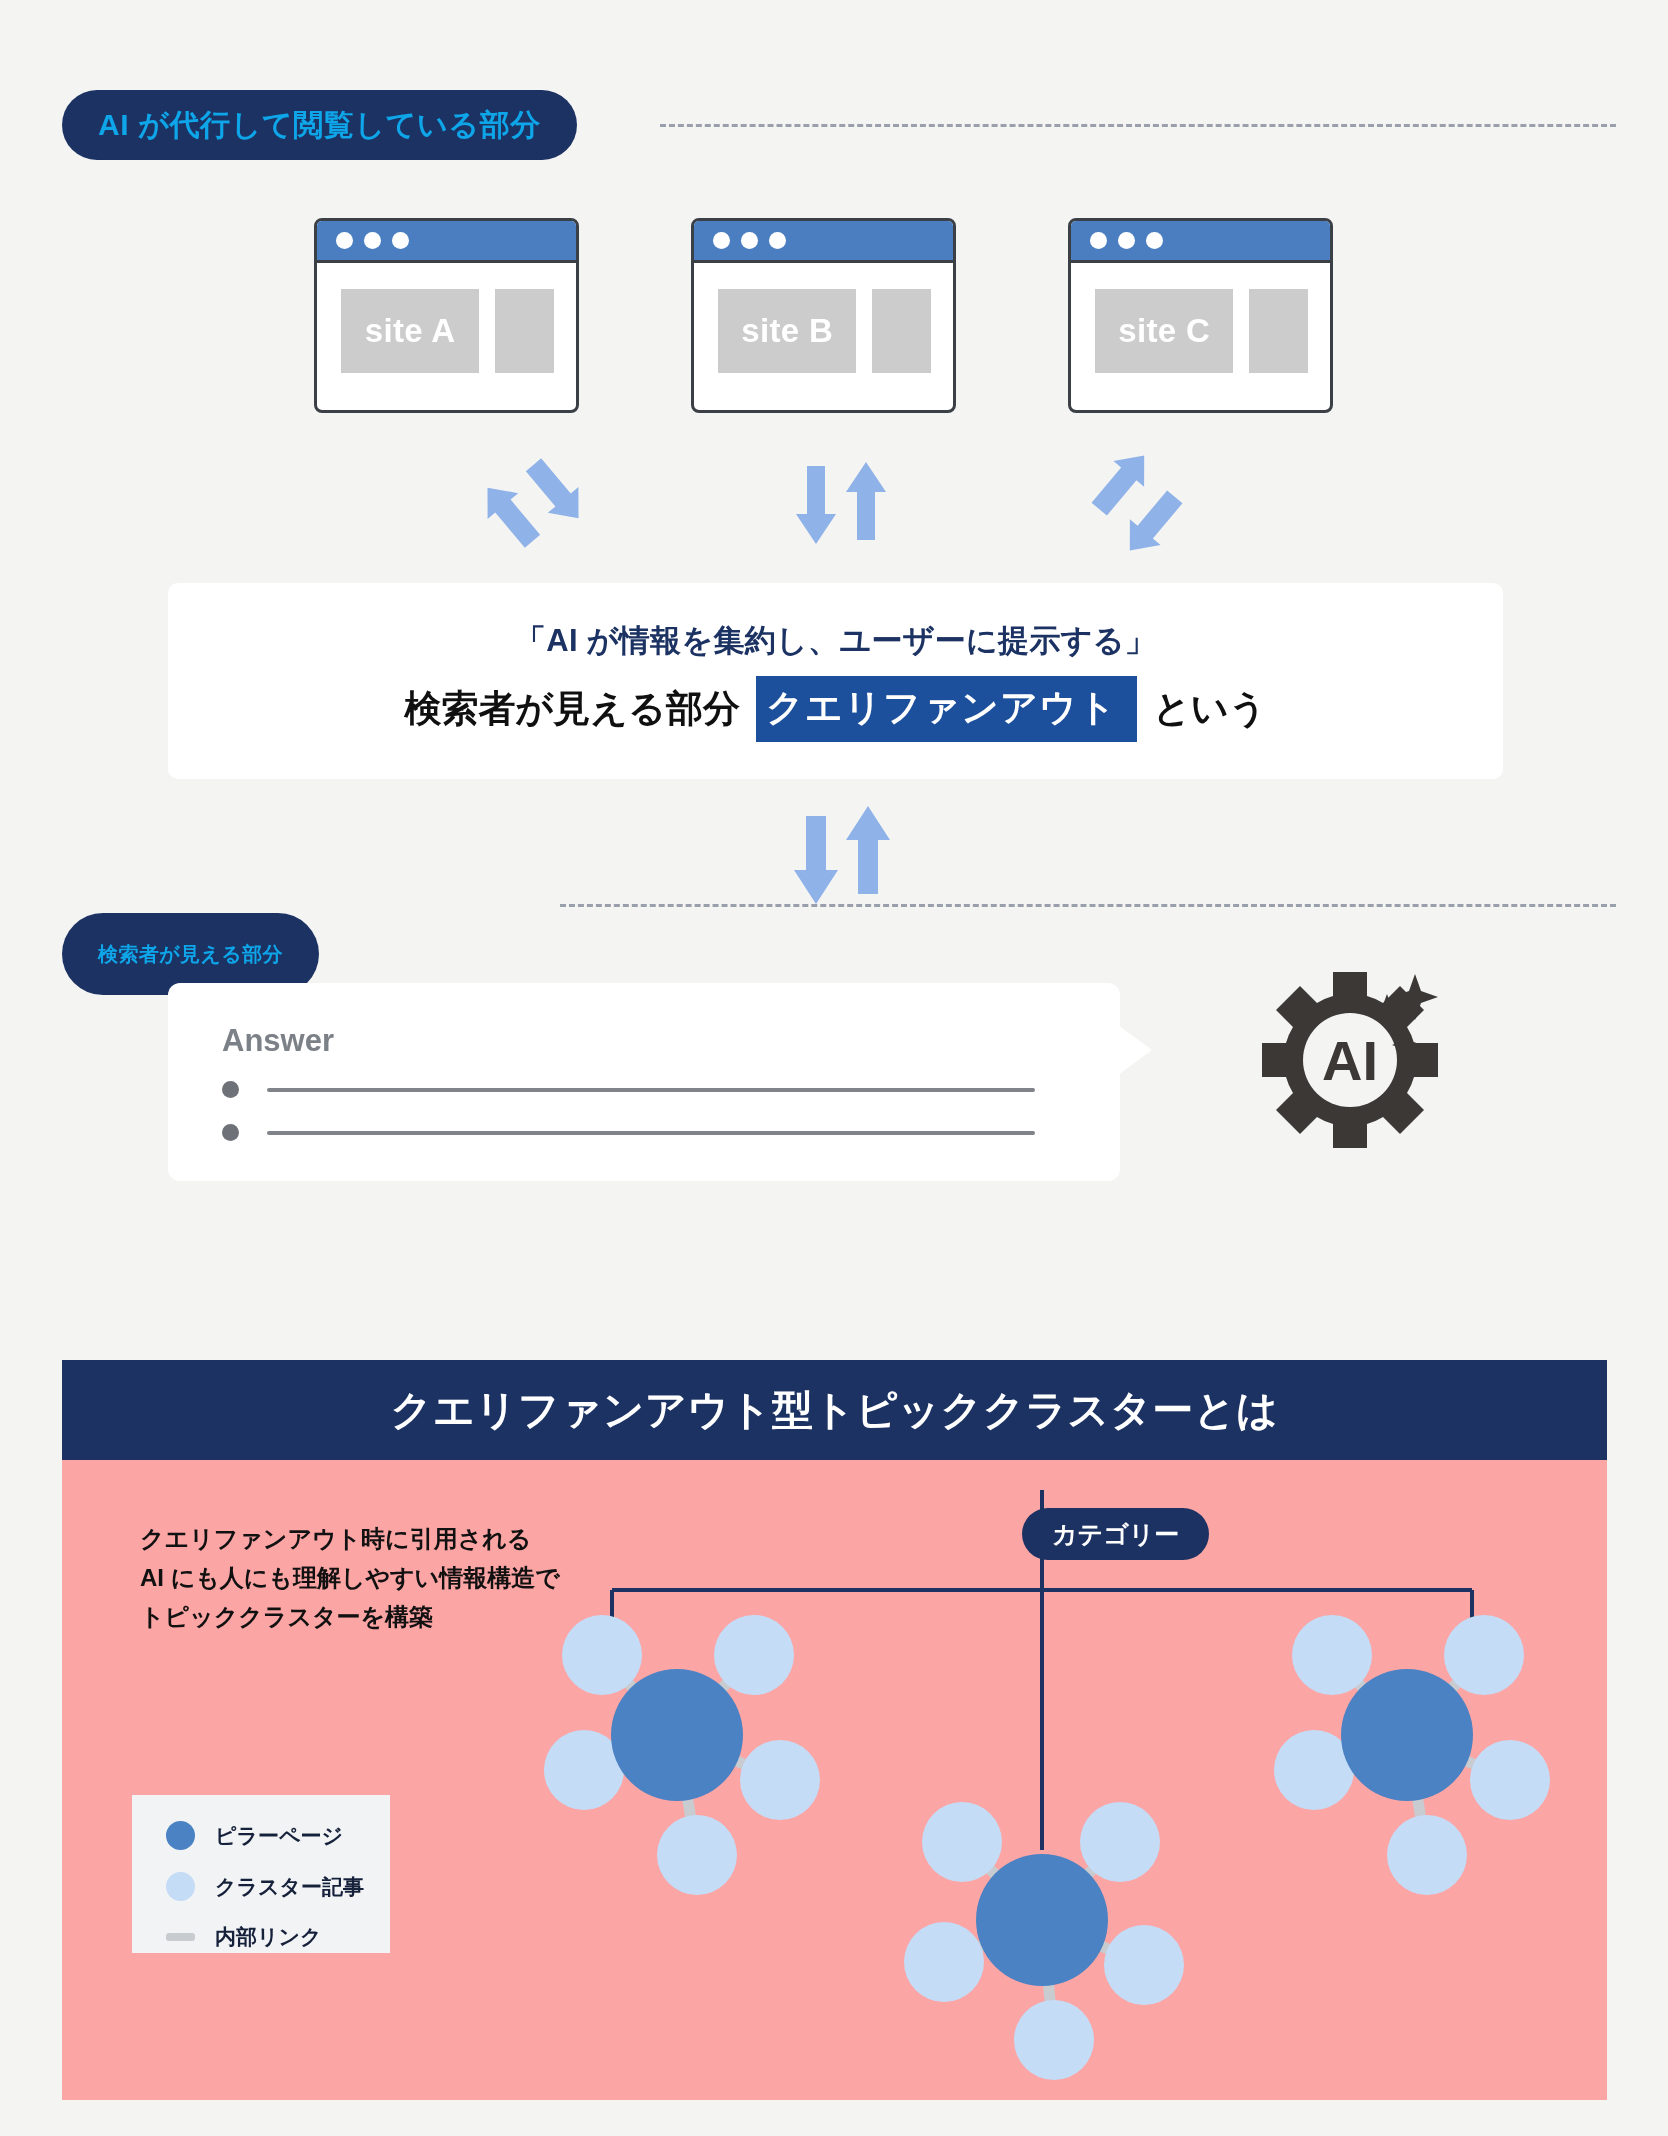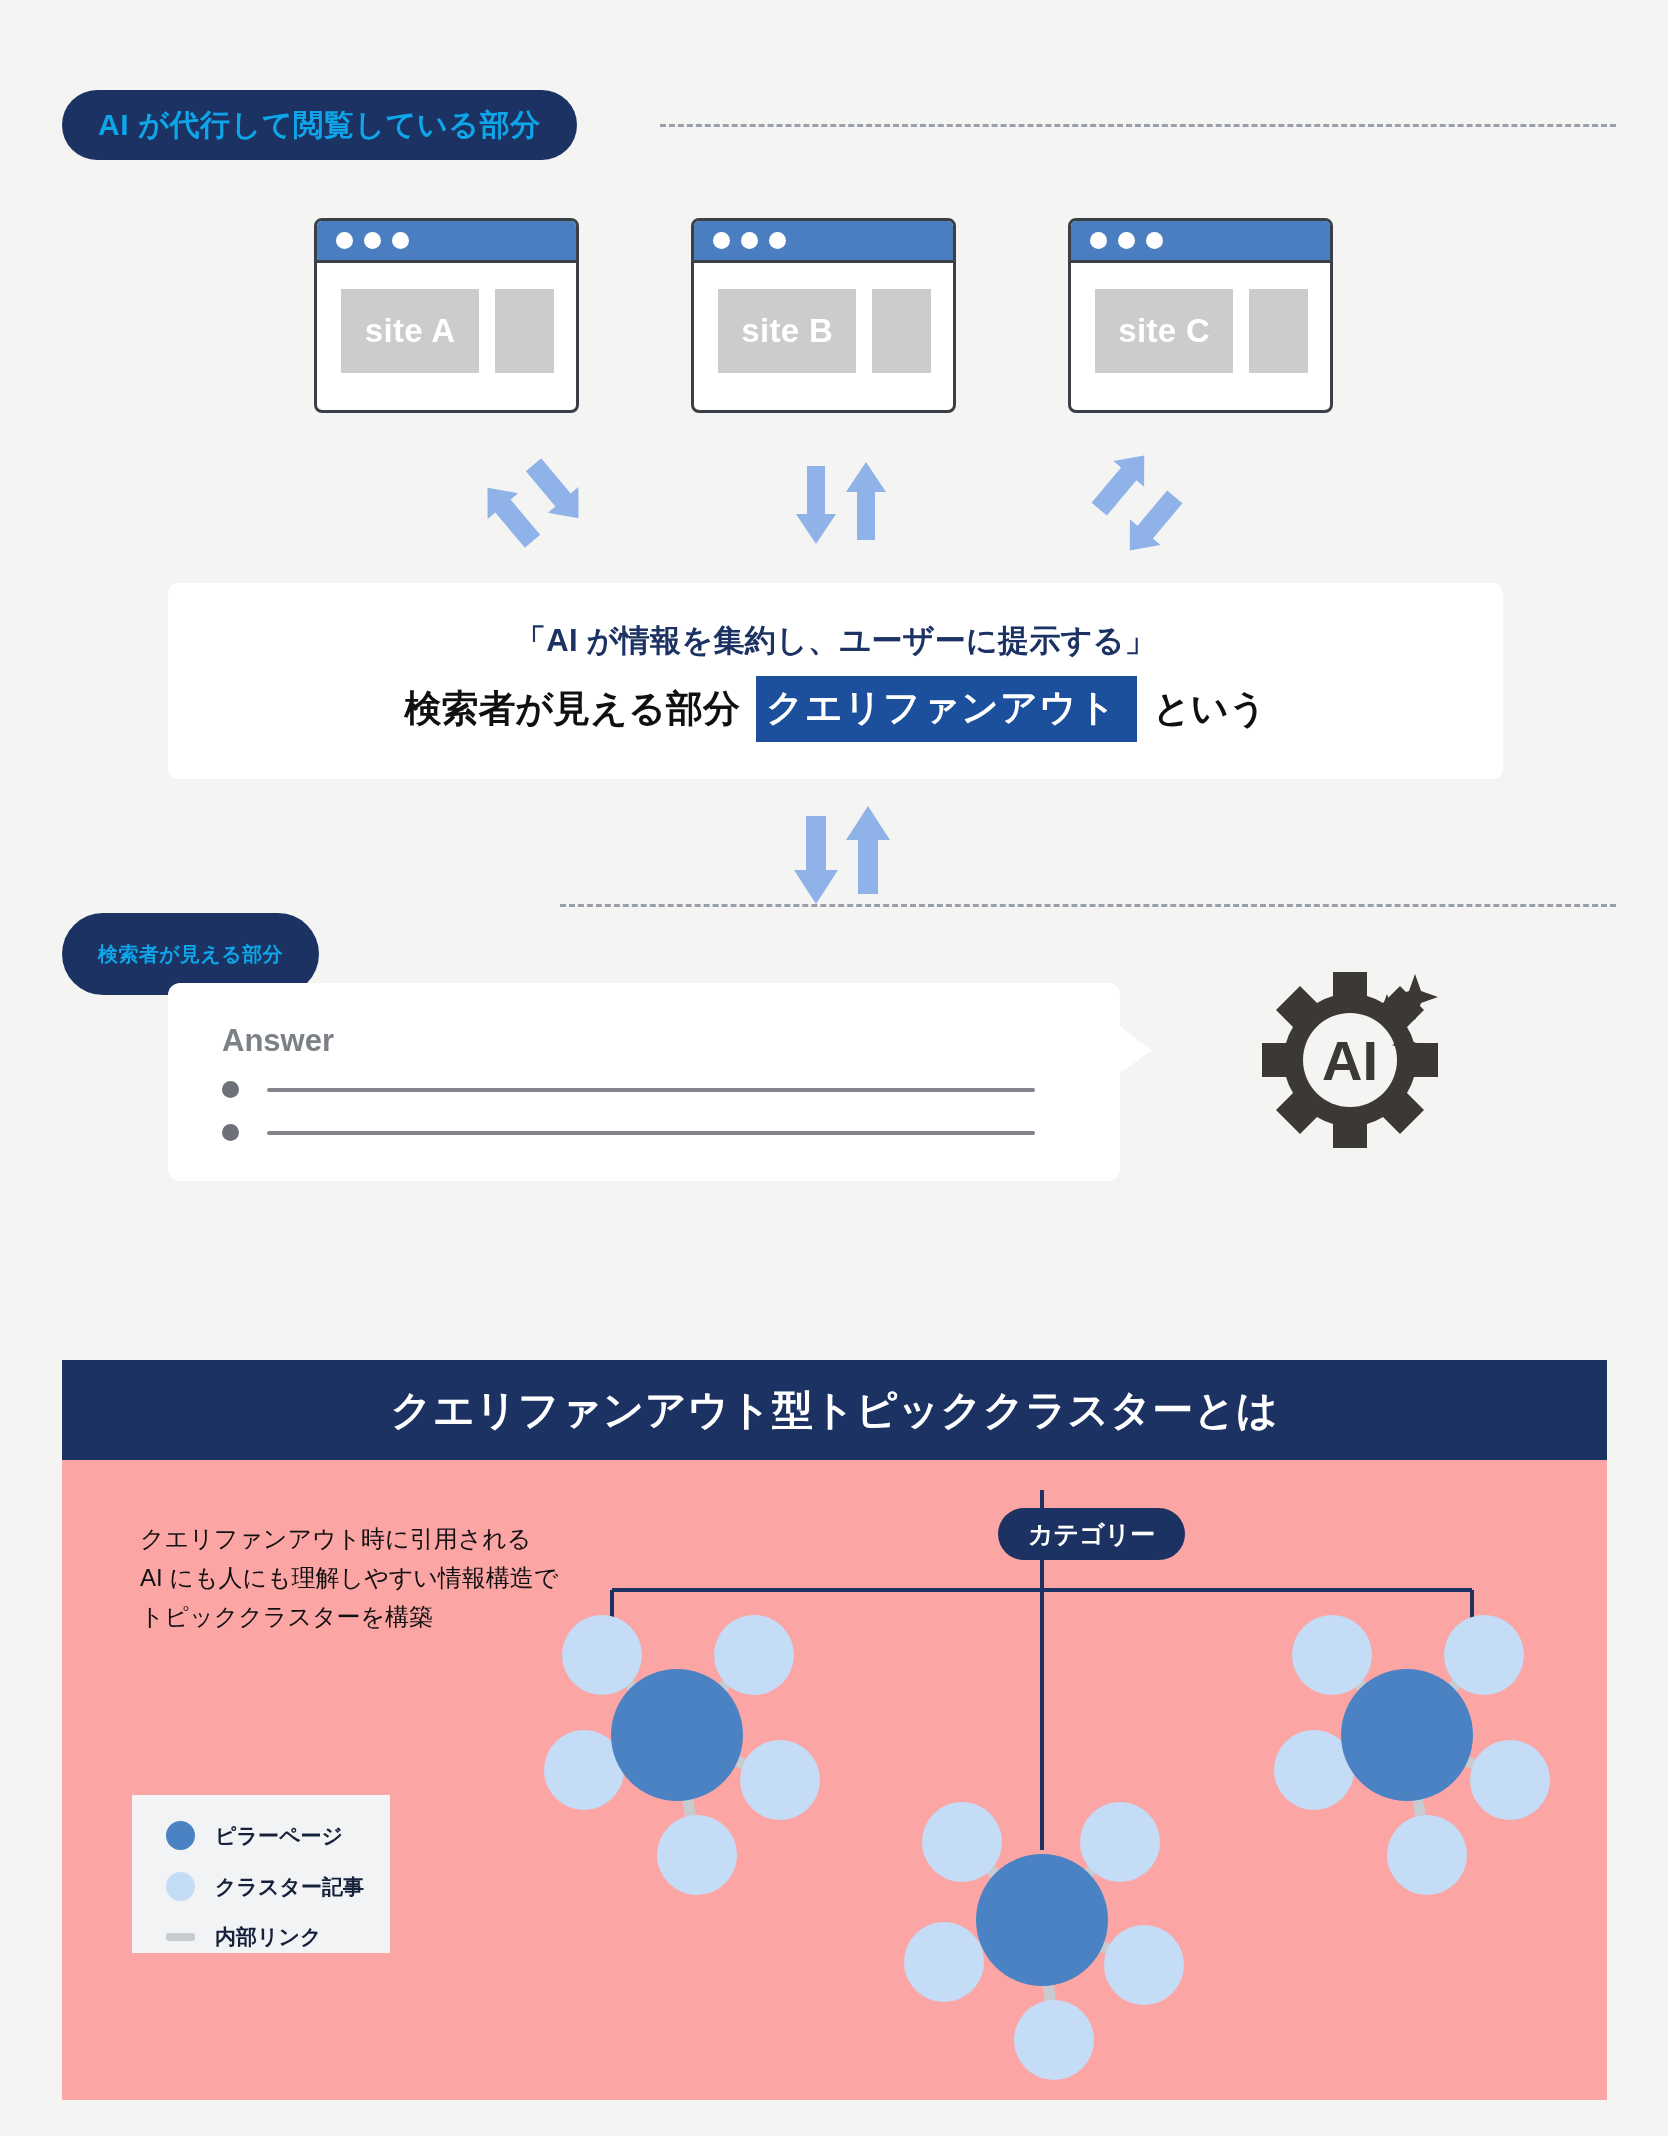--- a/index.html
+++ b/index.html
@@ -114,36 +114,36 @@
     background:#fca5a5;
   }
   #bottom-header{
     position:absolute;left:0;top:0;width:1545px;height:100px;
     background:#1b3263;color:#ffffff;
     display:flex;align-items:center;justify-content:center;
     font-weight:700;font-size:41px;letter-spacing:.01em;
   }
   #bottom-desc{
     position:absolute;left:78px;top:160px;
-    color:#111111;font-weight:400;font-size:24px;line-height:1.62;
+    color:#111111;font-weight:700;font-size:24px;line-height:1.62;
   }
   #legend{
     position:absolute;left:70px;top:435px;width:258px;height:158px;
     background:#f2f3f4;box-sizing:border-box;padding:26px 0 0 34px;
   }
   .legrow{display:flex;align-items:center;gap:20px;margin-bottom:22px;}
   .legrow .sw-pillar{width:29px;height:29px;border-radius:50%;background:#4a82c4;flex:none;}
   .legrow .sw-cluster{width:29px;height:29px;border-radius:50%;background:#c5dcf7;flex:none;}
   .legrow .sw-link{width:29px;height:8px;border-radius:3px;background:#c8cbcf;flex:none;}
   .legrow .lbl{font-size:21px;font-weight:700;color:#15203a;white-space:nowrap;}
 
   #cluster-graph{position:absolute;left:430px;top:110px;width:1100px;height:620px;}
 
   #category-badge{
-    position:absolute;left:998px;top:1508px;
+    position:absolute;left:1022px;top:1508px;
     height:52px;padding:0 30px;font-size:25px;
     background:#1b3263;color:#fff;border-radius:999px;
     display:flex;align-items:center;justify-content:center;font-weight:700;
     white-space:nowrap;z-index:5;
   }
 </style>
 </head>
 <body>
 
 <div class="stage">

